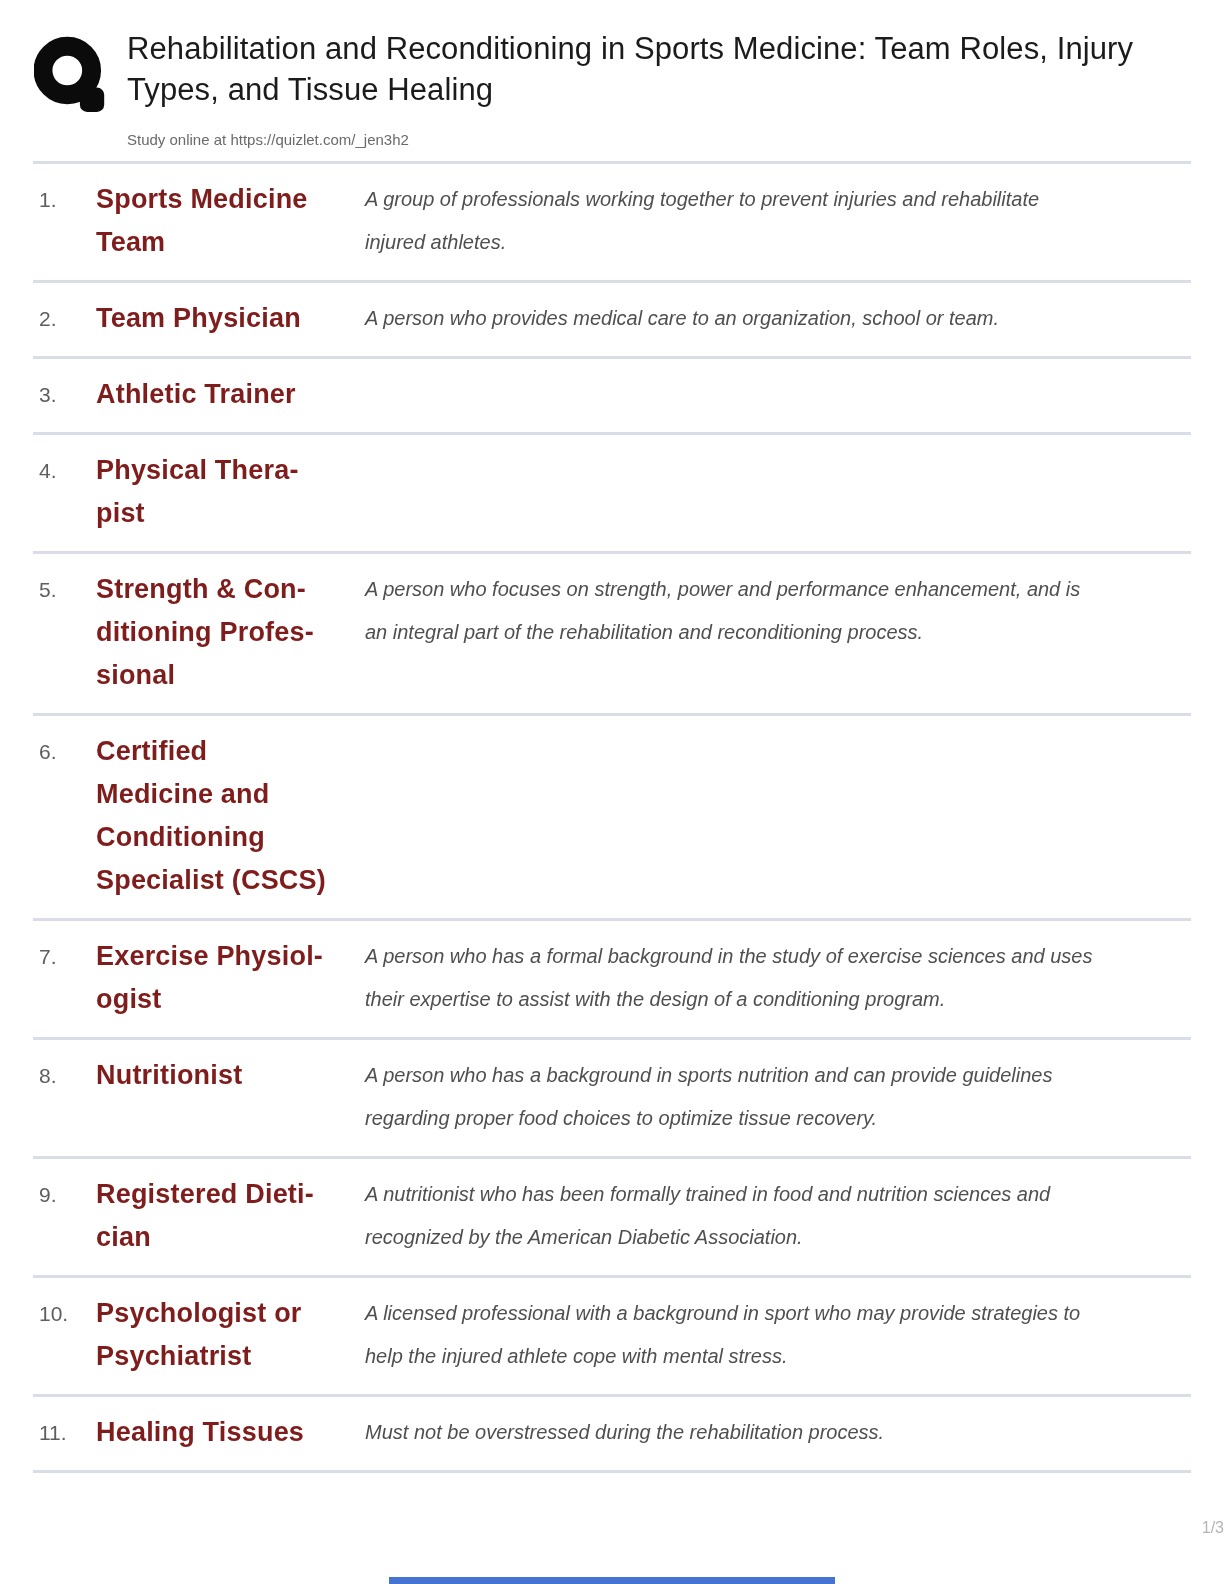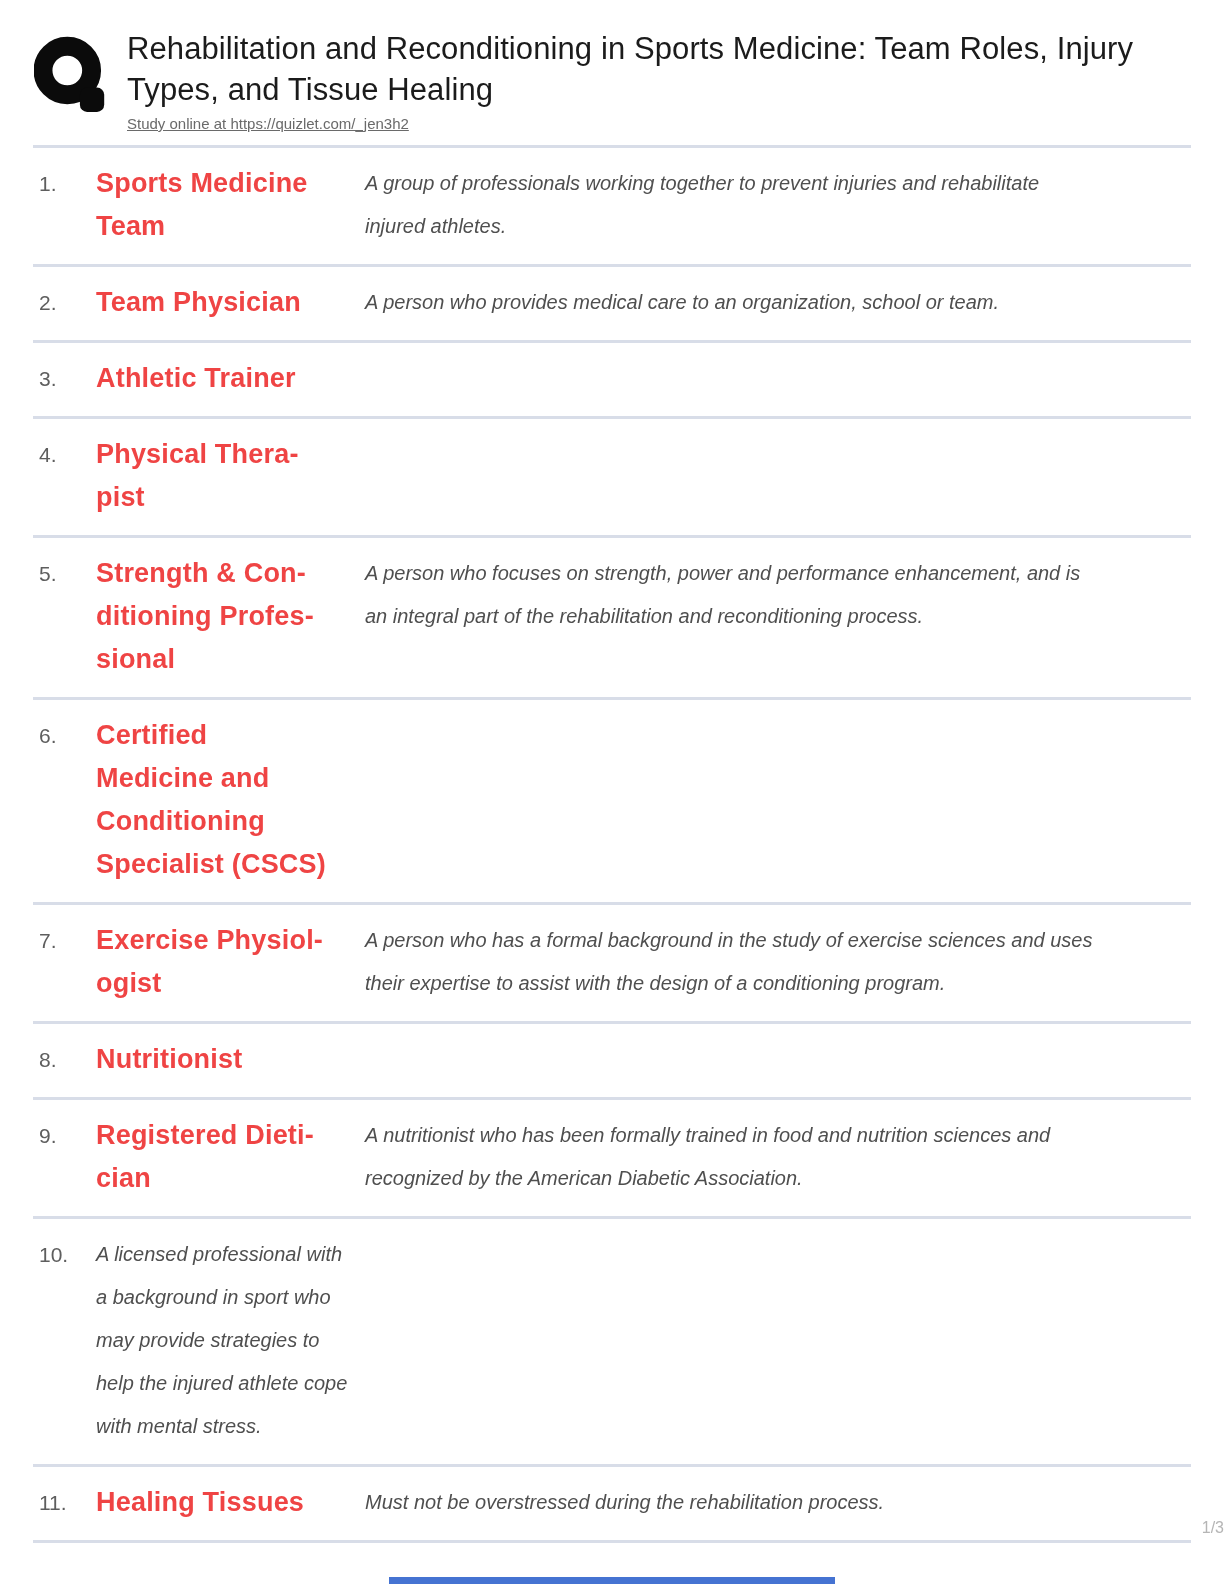--- a/index.html
+++ b/index.html
@@ -18,43 +18,43 @@
   .logo { width:72px; height:86px; flex:0 0 auto; margin-top:4px; }
   .logo svg { display:block; width:100%; height:100%; }
   .header-text { margin-left:21px; min-width:0; }
   .title {
     margin:0;
     font-size:31px; line-height:41px; font-weight:500;
     color:#1b1b1b; letter-spacing:0.1px;
     white-space:pre-line;
   }
   .subtitle {
-    margin-top:4px;
+    margin-top:20px;
     font-size:15px; line-height:19px;
-    color:#6a6a6a; font-weight:400;text-decoration:underline;
+    color:#6a6a6a; font-weight:400;
   }
 
   
   .list {
     margin:12px 33px 0 33px;
     border-top:3px solid #d8dde8;
   }
   .row {
     display:grid;
     grid-template-columns:63px 269px 1fr;
     padding:14px 0 16px 0;
     border-bottom:3px solid #d8dde8;
   }
   .num {
     font-size:21px; line-height:43px;
     color:#5e5e5e; padding-left:6px;
   }
   .term {
     font-size:27px; line-height:43px; font-weight:700;
-    color:#ef4444; letter-spacing:0.2px;
+    color:#7f1d1d; letter-spacing:0.2px;
     padding-right:14px;
     white-space:pre-line;
   }
   .def {
     font-size:20px; line-height:43px;
     color:#4f4f4f; padding-right:12px;
     white-space:pre-line;
     font-style:italic;
   }
 
@@ -135,32 +135,36 @@
     <div class="num">7.</div>
     <div class="term">Exercise Physiol-
 ogist</div>
     <div class="def">A person who has a formal background in the study of exercise sciences and uses
 their expertise to assist with the design of a conditioning program.</div>
   </div>
 
   <div class="row">
     <div class="num">8.</div>
     <div class="term">Nutritionist</div>
+    <div class="def">A person who has a background in sports nutrition and can provide guidelines
+regarding proper food choices to optimize tissue recovery.</div>
   </div>
 
   <div class="row">
     <div class="num">9.</div>
     <div class="term">Registered Dieti-
 cian</div>
     <div class="def">A nutritionist who has been formally trained in food and nutrition sciences and
 recognized by the American Diabetic Association.</div>
   </div>
 
   <div class="row">
     <div class="num">10.</div>
+    <div class="term">Psychologist or
+Psychiatrist</div>
     <div class="def">A licensed professional with a background in sport who may provide strategies to
 help the injured athlete cope with mental stress.</div>
   </div>
 
   <div class="row">
     <div class="num">11.</div>
     <div class="term">Healing Tissues</div>
     <div class="def">Must not be overstressed during the rehabilitation process.</div>
   </div>
 </main>

